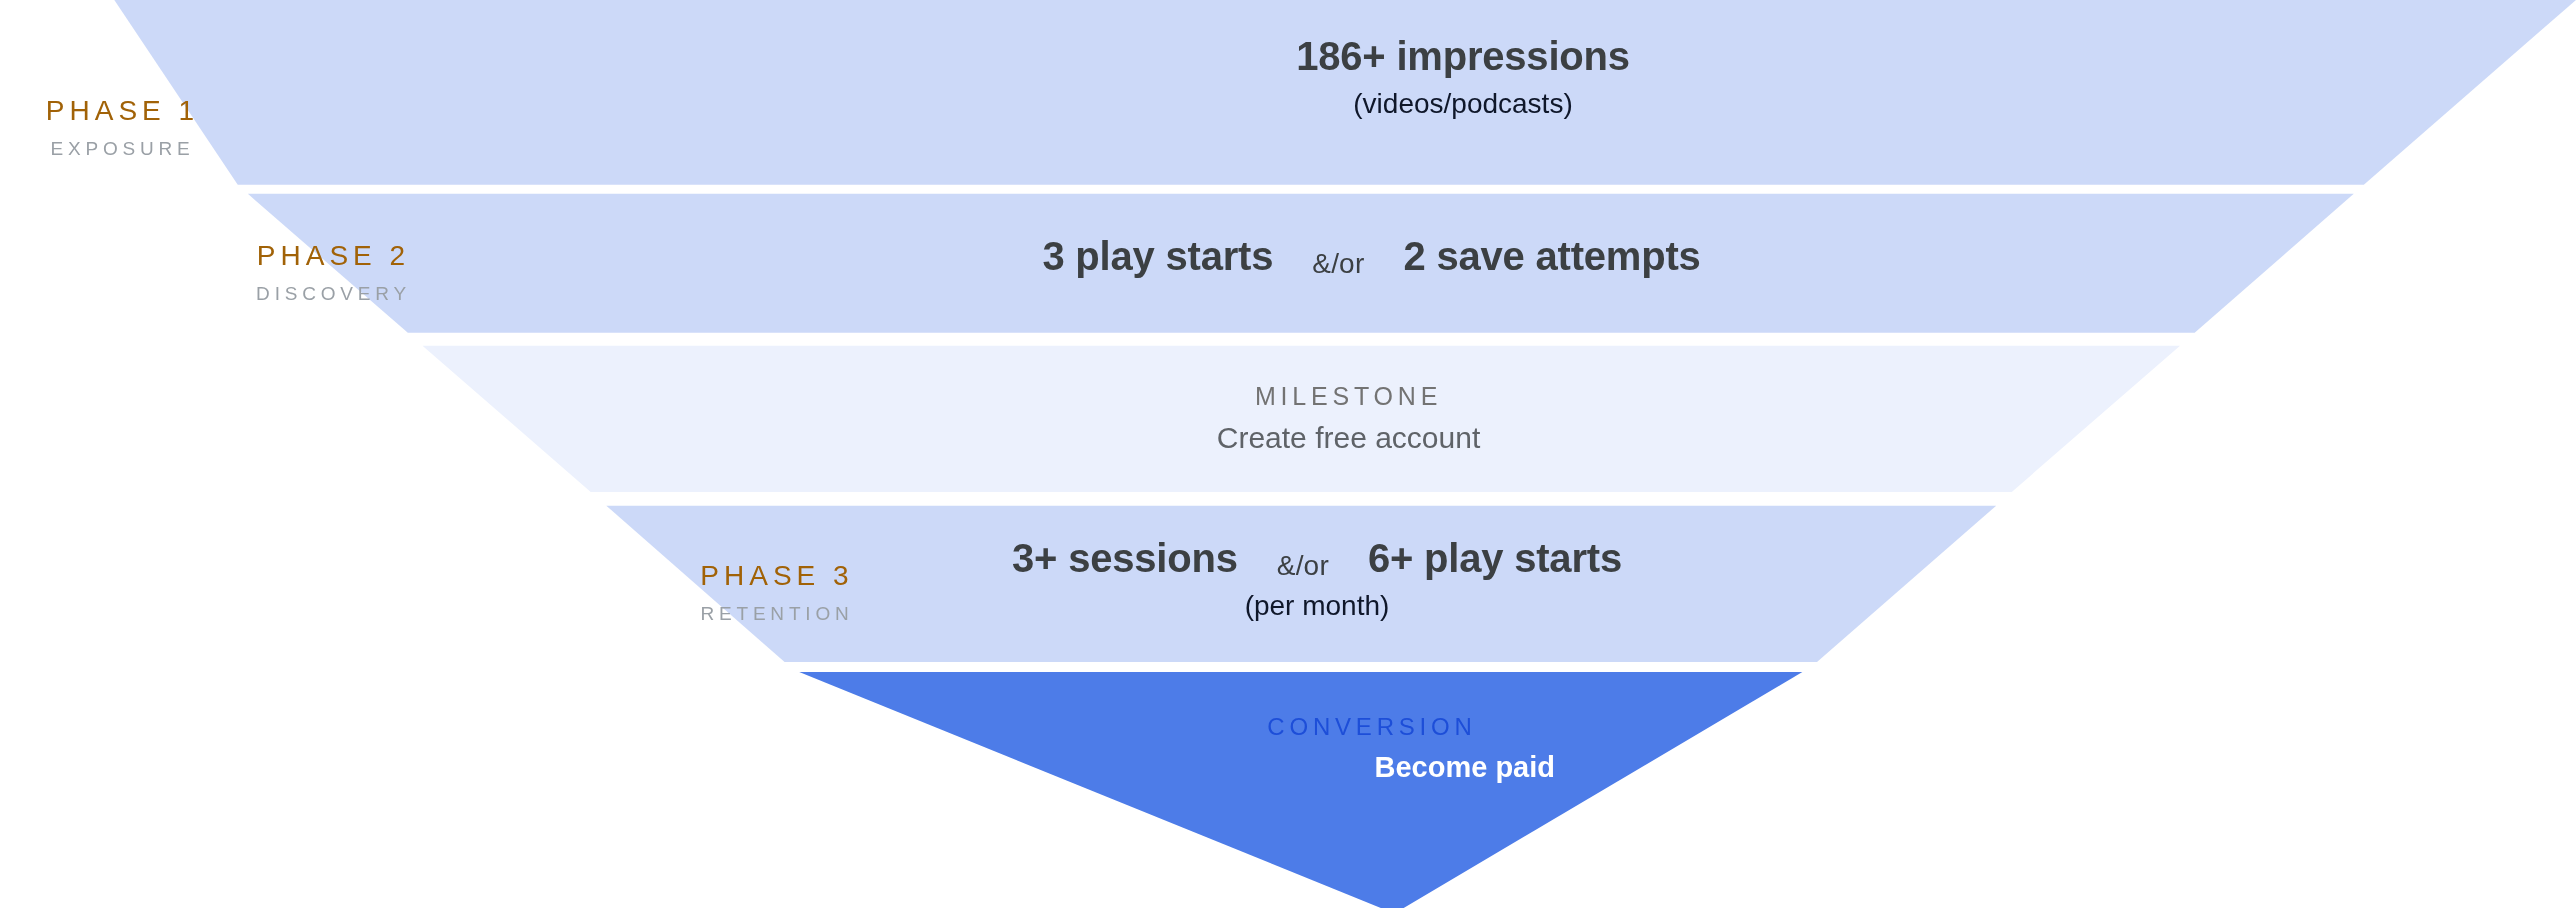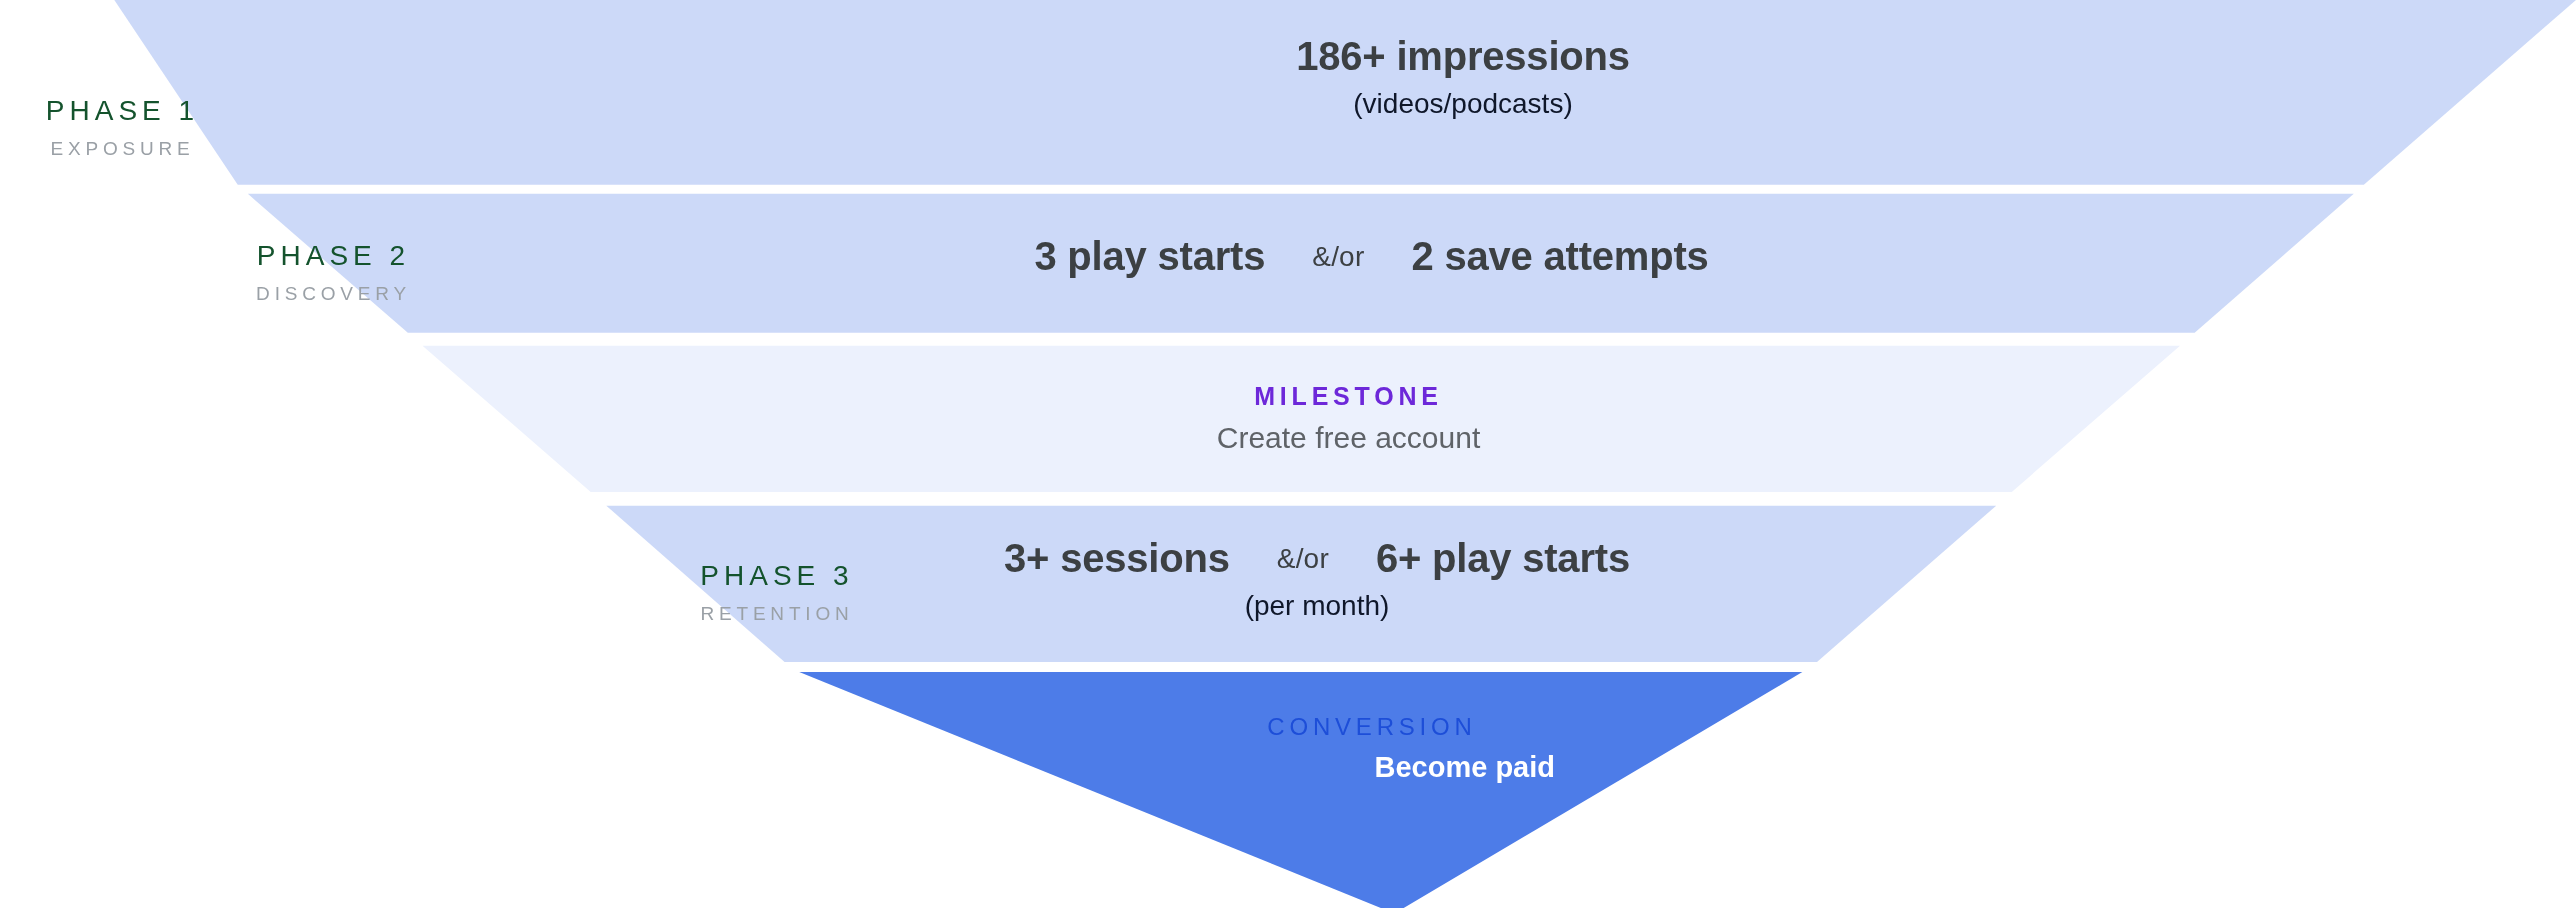--- a/index.html
+++ b/index.html
@@ -55,53 +55,53 @@
   }
   .conj {
     font-size: 28px;
     font-weight: 400;
     color: #3c4043;
     letter-spacing: 0.2px;
   }
 
   .inline-row {
     display: flex;
-    align-items: center;
+    align-items: flex-end;
     justify-content: center;
-    gap: 16px;
+    gap: 8px;
     white-space: nowrap;
   }
   .inline-row .gap-l { margin-left: 31px; }
   .inline-row .gap-r { margin-right: 31px; }
 
   .eyebrow {
     font-size: 25px;
-    font-weight: 700;
+    font-weight: 400;
     letter-spacing: 4.8px;
-    color: #6d28d9;
+    color: #737373;
   }
   .milestone-main {
     font-size: 30px;
     font-weight: 400;
     color: #5f6368;
     margin-top: 8.2px;
   }
 
   
   .phase-label {
     position: absolute;
     text-align: center;
     color: #5f6368;
     pointer-events: none;
   }
   .phase-label .num {
     font-size: 28px;
     font-weight: 400;
     letter-spacing: 5px;
-    color: #14532d;
+    color: #a16207;
     white-space: nowrap;
   }
   .phase-label .kind {
     font-size: 19px;
     font-weight: 400;
     letter-spacing: 4.8px;
     color: #9aa0a6;
     margin-top: 11px;
     white-space: nowrap;
   }

